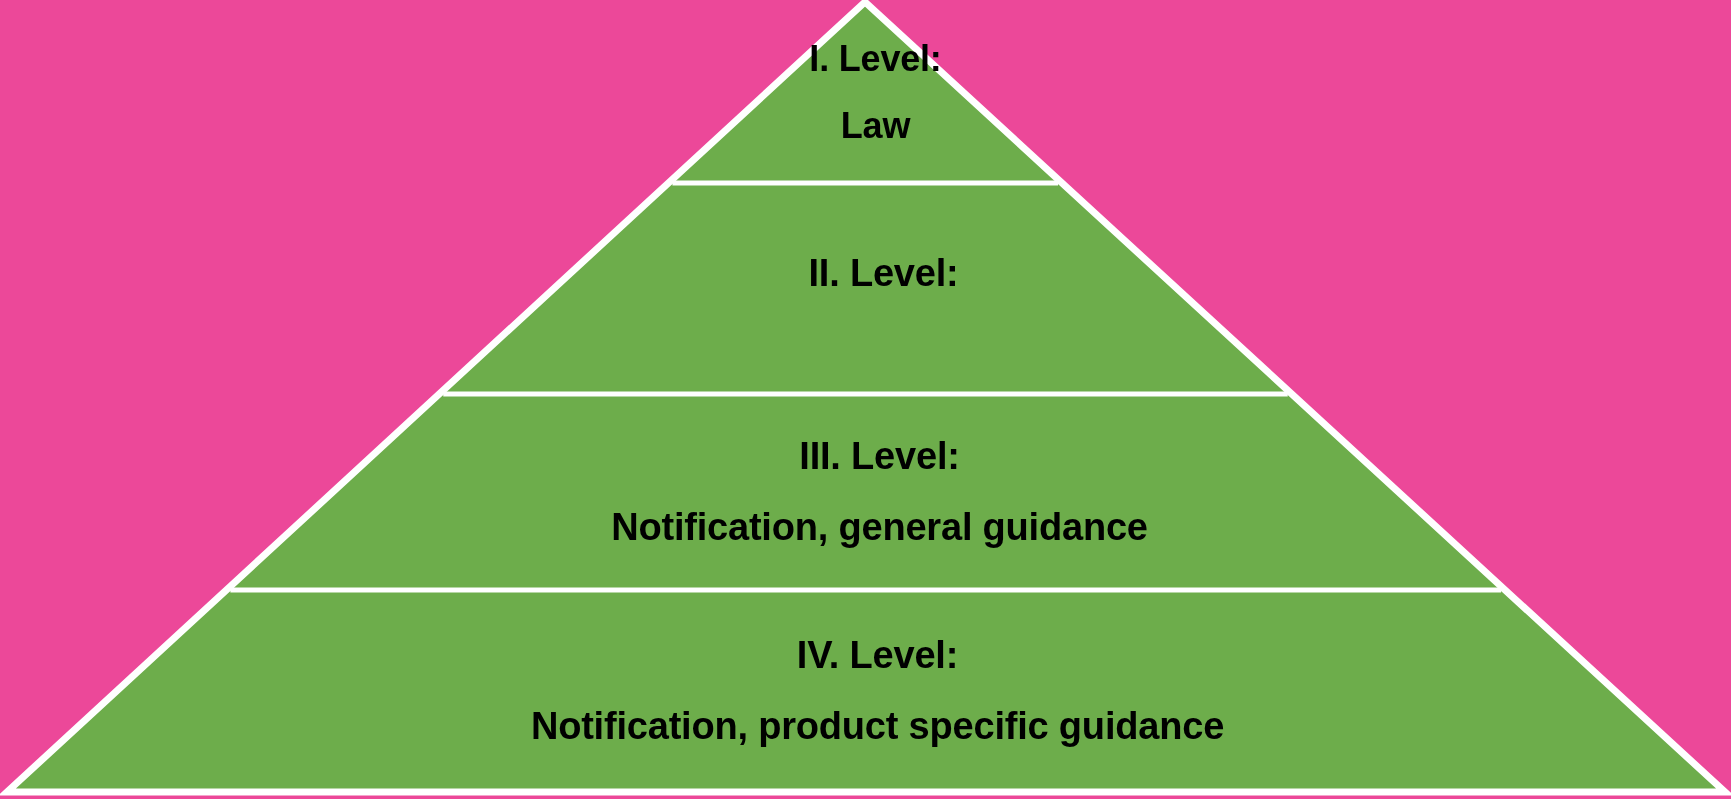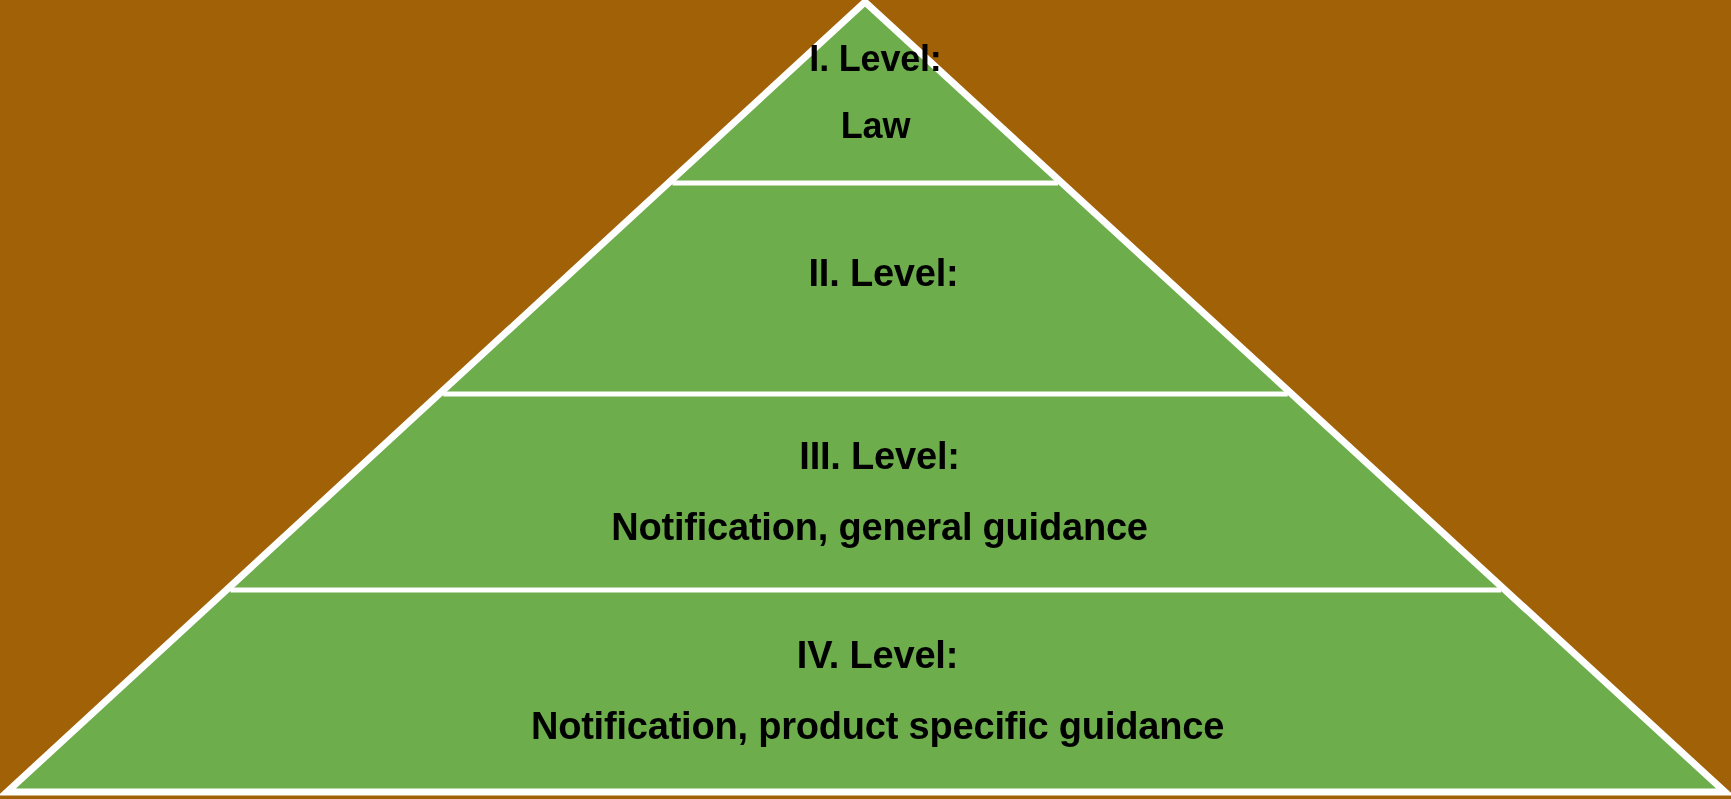--- a/index.html
+++ b/index.html
@@ -83,21 +83,21 @@
 
   
   .tier-4 { top: 590px; height: 202px; }
   .tier-4 .tier-inner { transform: translateX(12px); }
   .tier-4 .tier-heading { font-size: 38px; margin-bottom: 30px; }
   .tier-4 .tier-body    { font-size: 38px; }
 </style>
 </head>
 <body>
 
-<div class="canvas" style="background: #a16207;">
+<div class="canvas" style="background: #ec4899;">
 
   <svg class="pyramid-svg" viewBox="0 0 1731 799" preserveAspectRatio="none">
 
     <polygon points="865,2 1725,792 7,792" fill="#6DAD4B" stroke="#FFFFFF" stroke-width="7" stroke-linejoin="miter"></polygon>
 
     <line x1="672.4202531645569" y1="183" x2="1058.0379746835442" y2="183" stroke="#FFFFFF" stroke-width="5"></line>
     <line x1="443.2582278481013" y1="394" x2="1287.73417721519" y2="394" stroke="#FFFFFF" stroke-width="5"></line>
     <line x1="230.3873417721519" y1="590" x2="1501.1012658227846" y2="590" stroke="#FFFFFF" stroke-width="5"></line>
   </svg>
 

